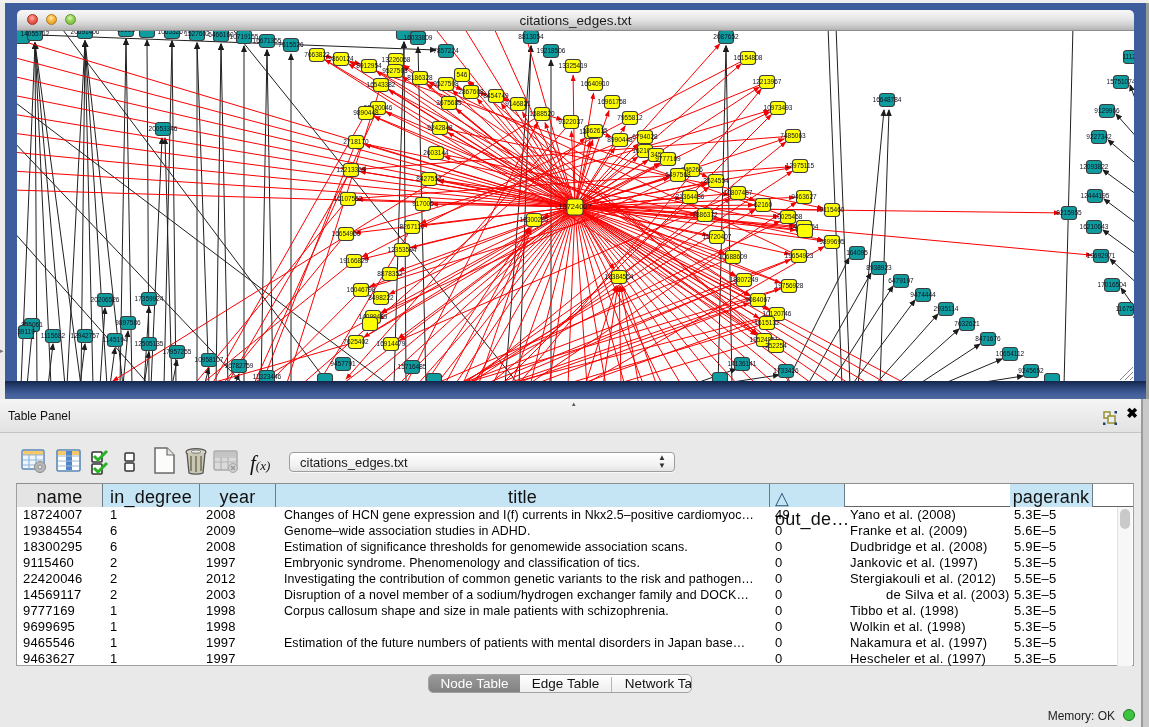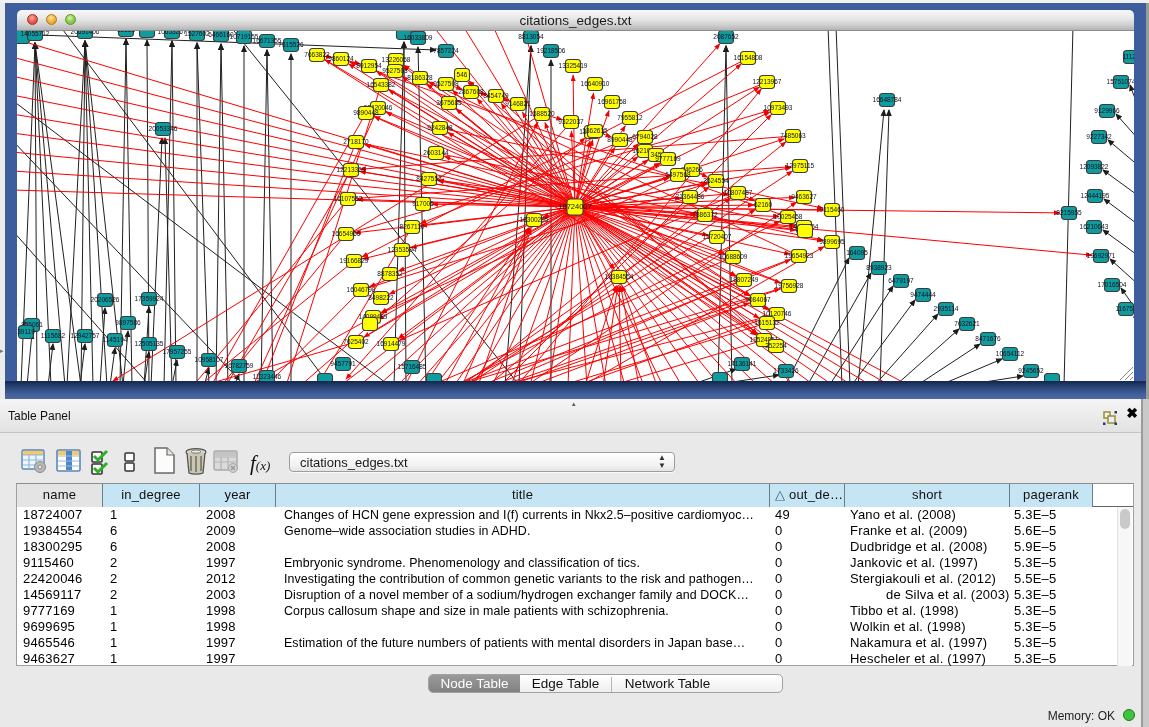--- a/index.html
+++ b/index.html
@@ -25,28 +25,28 @@
 .tbicon { position:absolute; }
 .fx { position:absolute; left:250px; top:451px; font-size:16px; color:#111; font-family:"Liberation Serif",serif; }
 .fx i { font-size:21px; }
 .fx span { font-size:13px; font-style:italic; }
 #combo { position:absolute; left:289px; top:452px; width:386px; height:20px; border:1px solid #9d9d9d; border-radius:4px;
   background:linear-gradient(180deg,#ffffff,#f1f1f1 70%,#e4e4e4); box-shadow:0 1px 0 rgba(255,255,255,.7); }
 #combo .ct { position:absolute; left:10px; top:2px; font-size:13px; color:#1a1a1a; }
 #combo .arr { position:absolute; right:8px; top:1px; font-size:8px; color:#333; line-height:8px; }
 .tbl { position:absolute; left:16px; top:483px; width:1118px; height:183px; background:#ffffff; border:1px solid #9f9f9f; border-top:1px solid #8e8e8e; }
 .thead { position:absolute; left:0; top:0; width:100%; height:23px; background:#ffffff; border-bottom:1px solid #646464; }
-.th { position:absolute; top:0; height:23px; font-size:13px; color:#111; text-align:center; padding-top:3px;
+.th { position:absolute; top:0; height:23px; font-size:18px; color:#111; text-align:center; padding-top:3px;
   border-right:1px solid #6d7d88; background:#c6e5f4; letter-spacing:0.2px; }
 .th.gray { background:#e4e4e4; border-right:1px solid #6d7d88; }
 .tr { position:absolute; left:0; width:100%; height:16px; }
 .tr span { position:absolute; top:0; font-size:13px; line-height:16px; color:#000; white-space:nowrap; letter-spacing:0.2px; }
 .sbar { position:absolute; left:1100px; top:23px; width:15px; height:159px; background:#f7f7f7; border-left:1px solid #e2e2e2; }
 .sthumb { position:absolute; left:2px; top:2px; width:10px; height:20px; background:#c9c9c9; border-radius:5px; }
-#tabs { position:absolute; left:428px; top:674px; width:355px; height:19px; border:1px solid #a2a2a2; border-radius:5px;
+#tabs { position:absolute; left:428px; top:674px; width:264px; height:19px; border:1px solid #a2a2a2; border-radius:5px;
   background:linear-gradient(180deg,#ffffff,#efefef); overflow:hidden; }
 #tabs .seg { position:absolute; top:0; height:19px; font-size:13.5px; color:#111; text-align:center; padding-top:1px; }
 #tabs .sel { background:linear-gradient(180deg,#9a9a9a,#7e7e7e); color:#fff; }
 #tabs .div { position:absolute; top:2px; width:1px; height:15px; background:#b5b5b5; }
 #mem { position:absolute; right:34px; top:709px; font-size:12px; color:#222; }
 #memdot { position:absolute; right:14px; top:709px; width:12px; height:12px; border-radius:50%; background:#3ec43e; border:1px solid #1d7a1d; }
 #rborder { position:absolute; right:0; top:399px; width:8px; height:328px; background:#c9c9c9; border-left:2px solid #9a9a9a; }
 #splitcursor { position:absolute; left:572px; top:400px; font-size:7px; color:#555; }
 </style></head>
 <body>
@@ -684,21 +684,20 @@
       <div class="ct">citations_edges.txt</div>
       <div class="arr">▲<br>▼</div>
     </div>
 <div class="tbl">
 <div class="thead">
 <div class="th gray" style="left:0px;width:86px;">name</div>
 <div class="th" style="left:86px;width:97px;">in_degree</div>
 <div class="th" style="left:183px;width:76px;text-align:center;">year</div>
 <div class="th" style="left:259px;width:494px;">title</div>
 <div class="th" style="left:753px;width:75px;text-align:left;padding-left:5px"><span style="color:#2b5a78">△</span> out_de…</div>
-<div class="th" style="left:828px;width:165px;">short</div>
 <div class="th" style="left:993px;width:83px;">pagerank</div>
 </div>
 <div class="tr" style="top:23px">
 <span style="left:6px;">18724007</span>
 <span style="left:93px;">1</span>
 <span style="left:189px;">2008</span>
 <span style="left:267px;width:479px;overflow:hidden;font-size:12.4px;letter-spacing:0.1px;">Changes of HCN gene expression and I(f) currents in Nkx2.5–positive cardiomyoc…</span>
 <span style="left:758px;">49</span>
 <span style="left:833px;">Yano et al. (2008)</span>
 <span style="left:997px;">5.3E–5</span>
@@ -709,20 +708,21 @@
 <span style="left:189px;">2009</span>
 <span style="left:267px;width:479px;overflow:hidden;font-size:12.4px;letter-spacing:0.1px;">Genome–wide association studies in ADHD.</span>
 <span style="left:758px;">0</span>
 <span style="left:833px;">Franke et al. (2009)</span>
 <span style="left:997px;">5.6E–5</span>
 </div>
 <div class="tr" style="top:55px">
 <span style="left:6px;">18300295</span>
 <span style="left:93px;">6</span>
 <span style="left:189px;">2008</span>
+<span style="left:267px;width:479px;overflow:hidden;font-size:12.4px;letter-spacing:0.1px;">Estimation of significance thresholds for genomewide association scans.</span>
 <span style="left:758px;">0</span>
 <span style="left:833px;">Dudbridge et al. (2008)</span>
 <span style="left:997px;">5.9E–5</span>
 </div>
 <div class="tr" style="top:71px">
 <span style="left:6px;">9115460</span>
 <span style="left:93px;">2</span>
 <span style="left:189px;">1997</span>
 <span style="left:267px;width:479px;overflow:hidden;font-size:12.4px;letter-spacing:0.1px;">Embryonic syndrome. Phenomenology and classification of tics.</span>
 <span style="left:758px;">0</span>

